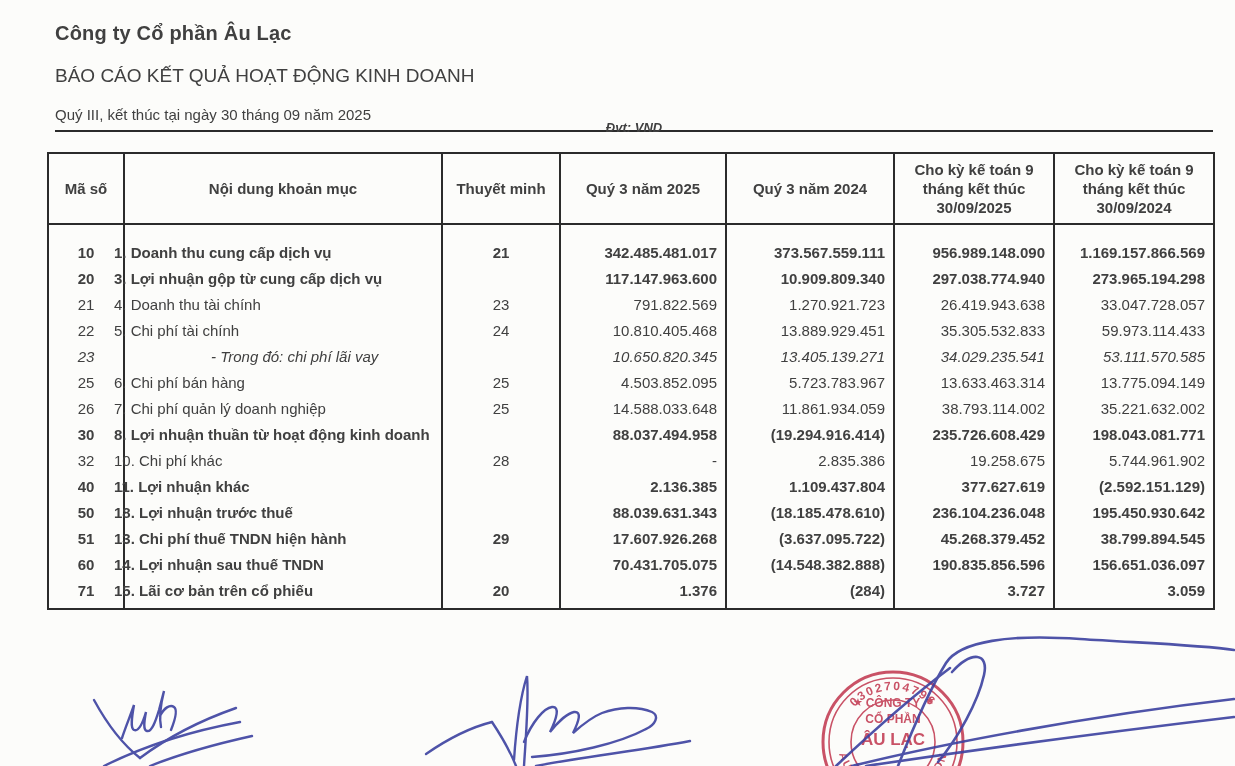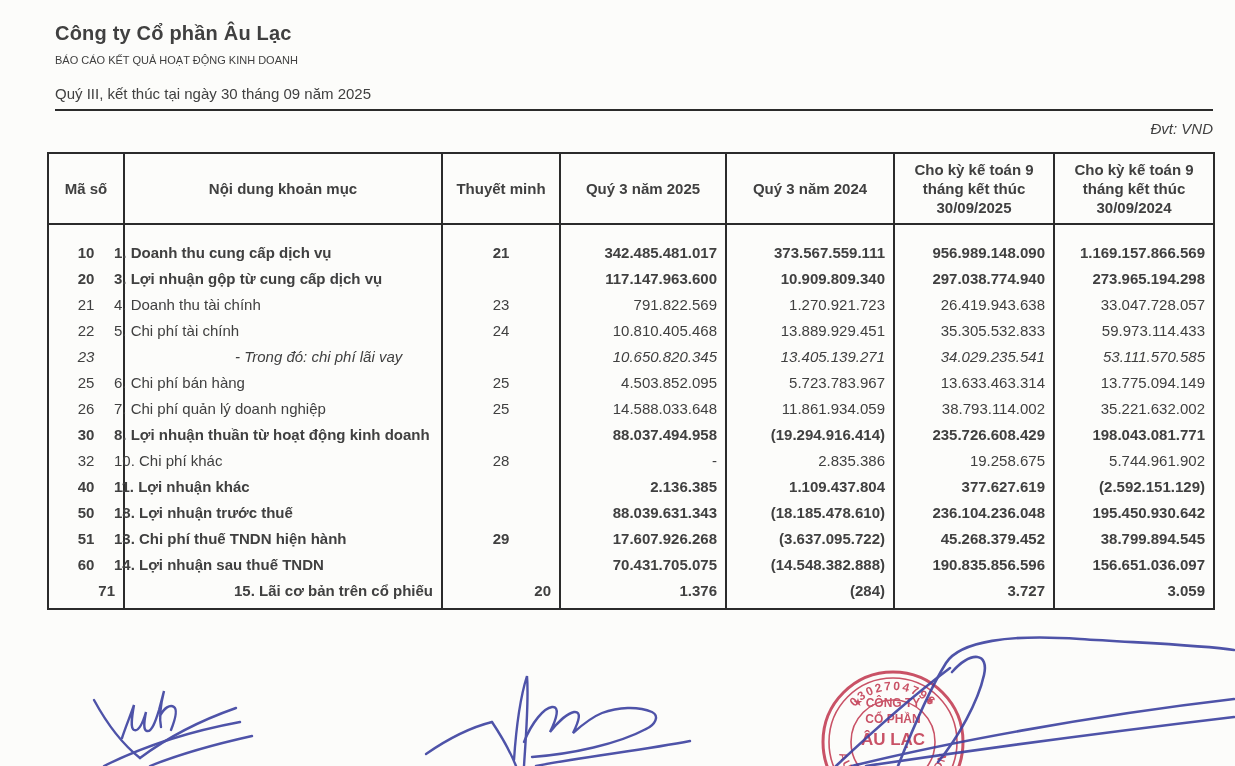--- a/index.html
+++ b/index.html
@@ -4,57 +4,57 @@
 <style>
   * { margin:0; padding:0; box-sizing:border-box; }
   html,body { background:#e8e8e8; }
   .page {
     position:relative; width:1235px; height:766px; overflow:hidden;
     background:#fcfcfa; color:#404040;
     font-family:"Liberation Sans", sans-serif;
   }
   .doc-header { position:absolute; left:55px; top:22px; width:1158px; }
   .company-name { font-size:20px; font-weight:bold; letter-spacing:.2px; }
-  .report-title { font-size:11px; margin-top:9px; }
+  .report-title { font-size:19px; margin-top:20px; }
   .report-period { font-size:15px; margin-top:19px; padding-bottom:7px;
                    border-bottom:2px solid #2b2b2b; }
   .unit-line { position:absolute; left:55px; top:120px; width:1158px;
-               text-align:right; font-size:15px; font-weight:normal; font-style:italic; }
+               text-align:center; font-size:13px; font-weight:bold; font-style:italic; }
 
   table.fin {
     position:absolute; left:47px; top:152px; width:1166px;
     border-collapse:collapse; table-layout:fixed;
     font-size:15px;
   }
   table.fin, table.fin th { border:2px solid #2b2b2b; }
   table.fin th {
     font-weight:bold; text-align:center; vertical-align:middle;
     padding:6px 12px; height:70px; line-height:19px; background:transparent;
   }
   table.fin td {
     border-left:2px solid #2b2b2b; border-right:2px solid #2b2b2b;
     border-top:none; border-bottom:none;
     vertical-align:middle; padding:3px 8px; line-height:20px;
   }
   table.fin tbody tr:first-child td { padding-top:18px; }
-  table.fin tbody tr:last-child td { padding-bottom:7px;text-align:right; }
+  table.fin tbody tr:last-child td { padding-bottom:7px; }
   col.c-code  { width:76px; }
   col.c-label { width:318px; }
   col.c-note  { width:118px; }
   col.c-q25   { width:166px; }
   col.c-q24   { width:168px; }
   col.c-y25   { width:160px; }
   col.c-y24   { width:160px; }
   td.cell-code { text-align:center; }
   td.cell-note { text-align:center; }
   td.cell-num  { text-align:right; }
   td.cell-label{ padding-left:32px; text-indent:-19px; }
   tr.r-bold td { font-weight:bold; }
   tr.r-italic td { font-style:italic; }
-  tr.r-indent td.cell-label { padding-left:110px; text-indent:0; }
+  tr.r-indent td.cell-label { padding-left:86px; text-indent:0; }
 
   .overlay { position:absolute; left:0; top:0; width:1235px; height:766px;
              pointer-events:none; }
 </style>
 </head>
 <body>
 
 <div class="page">
 
   <div class="doc-header">

